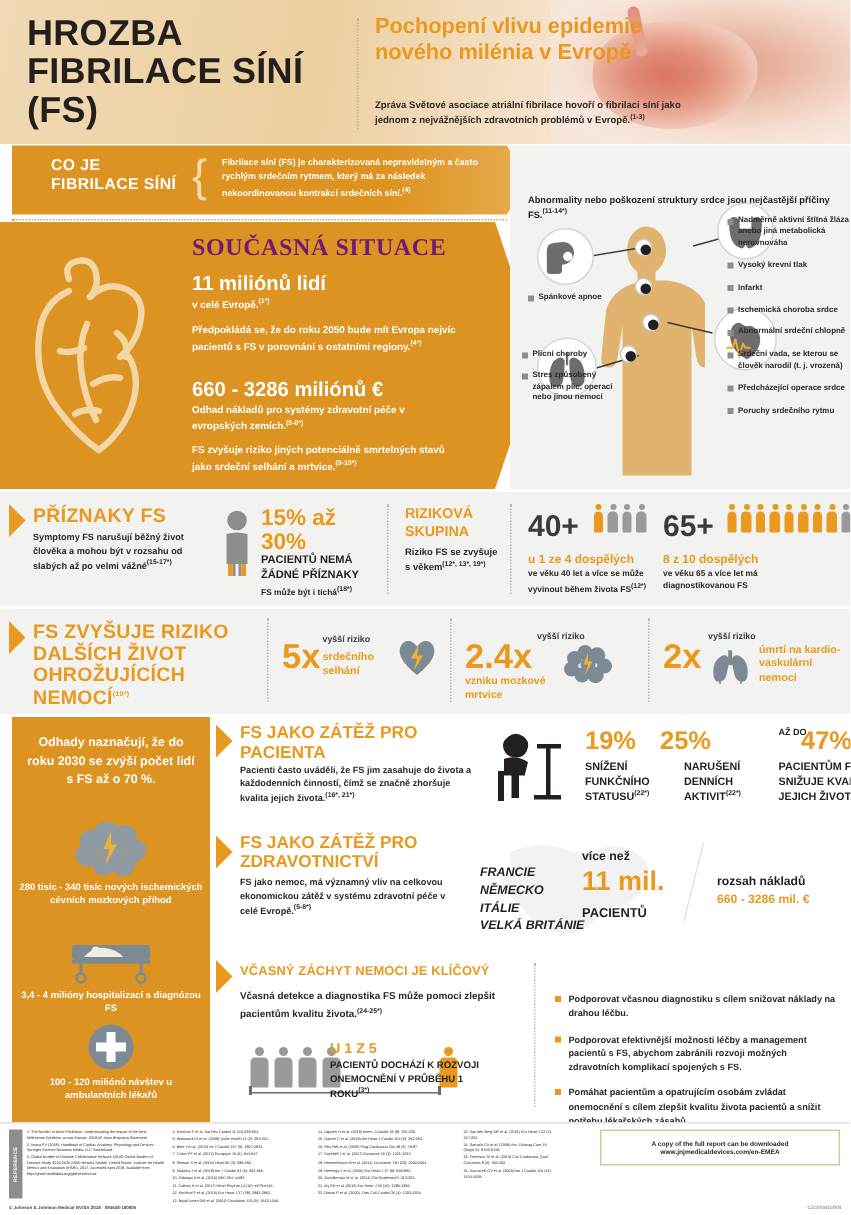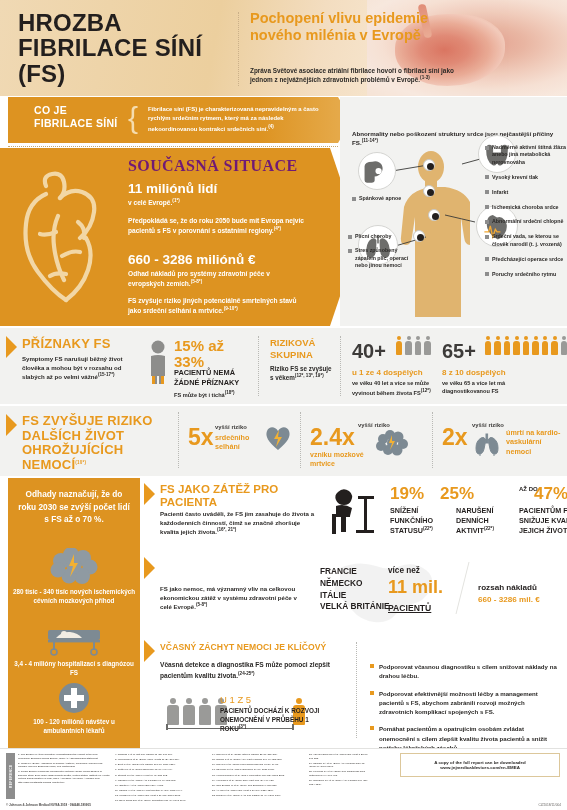--- a/index.html
+++ b/index.html
@@ -164,29 +164,29 @@
   .burden1 { position:absolute; left:144px; top:478px; width:423px; height:74px; background:#fff; }
   .burden2 { position:absolute; left:144px; top:552px; width:423px; height:82px; background:#fff; }
   .b-h { position:absolute; font-size:11.5px; font-weight:800; color:#e8991e; line-height:1.16; }
   .b-t { position:absolute; font-size:6.1px; font-weight:700; color:#2b2927; line-height:1.5; }
   .bignum { position:absolute; font-size:17px; font-weight:800; color:#e8991e; }
   .biglbl { position:absolute; font-size:7.2px; font-weight:800; color:#231f1e; line-height:1.38; }
   .azdo { position:absolute; font-size:6px; font-weight:800; color:#231f1e; line-height:1.12; }
   .ctry { position:absolute; font-size:8.3px; font-weight:700; color:#231f1e; line-height:1.42; }
   .mil { position:absolute; font-size:18px; font-weight:800; color:#e8991e; line-height:1; }
   .vicenez { position:absolute; font-size:8.2px; font-weight:800; color:#231f1e; }
-  .pacientu { position:absolute; font-size:8.6px; font-weight:800; color:#231f1e;text-decoration:underline; }
+  .pacientu { position:absolute; font-size:8.6px; font-weight:800; color:#231f1e; }
   .rozsah { position:absolute; font-size:8.1px; font-weight:800; color:#231f1e; line-height:1.45; }
 
   
   .bot1 { position:absolute; left:144px; top:636px; width:212px; height:112px; background:#fff; }
   .bot2 { position:absolute; left:360px; top:636px; width:207px; height:112px; background:#fff; }
   .bh2 { position:absolute; font-size:8.6px; font-weight:800; color:#e8991e; letter-spacing:.1px; }
   .bt2 { position:absolute; font-size:6.6px; font-weight:700; color:#2b2927; line-height:1.55; }
-  .u1z5 { position:absolute; font-size:9.5px; font-weight:400; color:#e8991e; }
+  .u1z5 { position:absolute; font-size:9.5px; font-weight:700; color:#e8991e; }
   .u1z5s { position:absolute; font-size:6.4px; font-weight:800; color:#231f1e; line-height:1.42; }
   .impr { display:flex; gap:5px; margin-bottom:8px; align-items:flex-start; }
   .impr .sq { width:4px; height:4px; background:#e8991e; flex:none; margin-top:2px;}
   .impr .tx { font-size:6.1px; font-weight:700; color:#2b2927; line-height:1.52; }
 
   
   .footer { position:absolute; left:0; top:748px; width:567px; height:62px; background:#fff; border-top:1px solid #e2e2e0; }
   .reftab {
     position:absolute; left:6px; top:4px; width:9px; height:46px; background:#8d8d8d;
     color:#fff; font-size:3.4px; font-weight:700; letter-spacing:.3px;
@@ -384,21 +384,21 @@
     <div class="sym-body">
       <span>Symptomy FS narušují běžný život člověka a mohou být v rozsahu od slabých až po velmi vážné</span><span class="sup">(15-17*)</span>
     </div>
 
     <svg style="position:absolute; left:148px; top:12px; width:20px; height:48px;" viewBox="0 0 20 48">
       <circle cx="10" cy="7" r="6.5" fill="#8d8d8b"></circle>
       <path d="M3 16 q7 -2 14 0 l0 20 l-4 0 l0 8 l-2 0 l0 -8 l-2 0 l0 8 l-2 0 l0 -8 l-4 0 z" fill="#8d8d8b"></path>
       <path d="M4 36 l3 0 l0 8 l-3 0 z M13 36 l3 0 l0 8 l-3 0 z" fill="#e8991e"></path>
     </svg>
 
-    <div class="pct-big" style="left:174px; top:10px; width:70px;">15% až 33%</div>
+    <div class="pct-big" style="left:174px; top:10px; width:70px;">15% až 30%</div>
     <div class="pct-sub" style="left:174px; top:40px; width:76px;">PACIENTŮ NEMÁ ŽÁDNÉ PŘÍZNAKY</div>
     <div class="pct-note" style="left:174px; top:62px; width:80px;">
       <span>FS může být i tichá</span><span class="sup">(18*)</span>
     </div>
 
     <div class="vdot" style="left:258px; top:8px; height:60px;"></div>
 
     <div class="risk-h" style="left:270px; top:9px; width:70px;">RIZIKOVÁ SKUPINA</div>
     <div class="risk-t" style="left:270px; top:36px; width:64px;">
       <span>Riziko FS se zvyšuje s věkem</span><span class="sup">(12*, 13*, 19*)</span>
@@ -594,29 +594,30 @@
 
     <div class="azdo" style="left:375px; top:8px;">AŽ DO</div>
     <div class="bignum" style="left:390px; top:6px;">47%</div>
     <div class="biglbl" style="left:375px; top:28px; width:72px;">
       <span>PACIENTŮM FS SNIŽUJE KVALITU JEJICH ŽIVOTA</span>
     </div>
   </div>
 
   <div class="burden2">
     <div class="arrowtab" style="left:0px; top:5px;"></div>
+    <div class="b-h" style="left:16px; top:4px; width:128px;">FS JAKO ZÁTĚŽ PRO ZDRAVOTNICTVÍ</div>
     <div class="b-t" style="left:16px; top:32px; width:145px;">
       <span>FS jako nemoc, má významný vliv na celkovou ekonomickou zátěž v systému zdravotní péče v celé Evropě.</span><span class="sup">(5-8*)</span>
     </div>
 
     <svg style="position:absolute; left:176px; top:4px; width:130px; height:72px; opacity:.14;" viewBox="0 0 130 72">
       <path d="M20 12 q18 -8 36 -2 q14 5 24 0 q14 -5 26 4 q10 8 4 20 q-6 12 -18 14 q-10 2 -16 10 q-8 10 -22 8 q-14 -2 -22 -12 q-8 -10 -14 -14 q-8 -6 2 -16 z" fill="#a9a9a7"></path>
     </svg>
 
-    <div class="ctry" style="left:176px; top:14px;">
+    <div class="ctry" style="left:176px; top:24px;font-style:italic;">
       <div>FRANCIE</div>
       <div>NĚMECKO</div>
       <div>ITÁLIE</div>
       <div>VELKÁ BRITÁNIE</div>
     </div>
 
     <div class="vicenez" style="left:244px; top:14px;">více než</div>
     <div class="mil" style="left:244px; top:26px;">11 mil.</div>
     <div class="pacientu" style="left:244px; top:51px;">PACIENTŮ</div>
 

